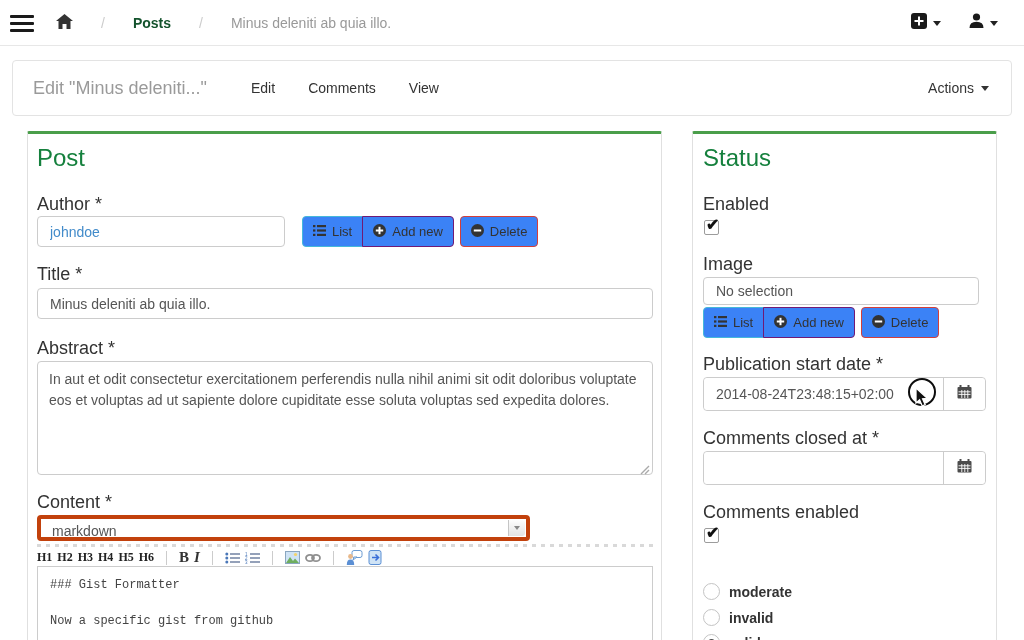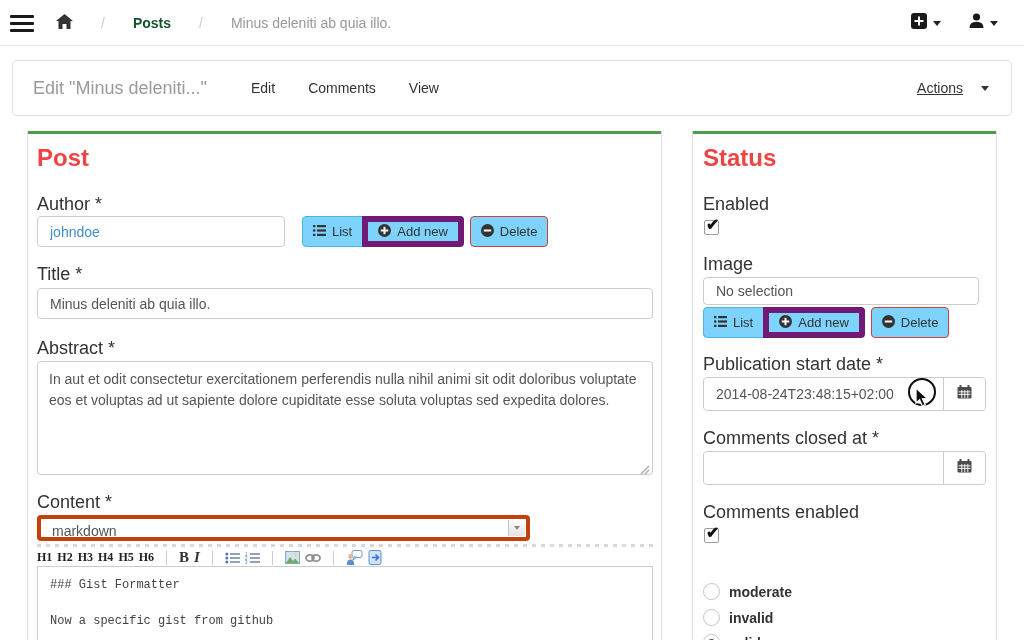--- a/index.html
+++ b/index.html
@@ -22,31 +22,31 @@
   .caret { width:0; height:0; border-left:4px solid transparent; border-right:4px solid transparent;
            border-top:5px solid #222; display:inline-block; }
 
   
   .header-panel { position:absolute; left:12px; top:60px; width:1000px; height:56px;
                   border:1px solid #e3e3e3; border-radius:4px; background:#fff;
                   display:flex; align-items:center; }
   .header-title { margin-left:20px; font-size:18px; color:#9a9a9a; width:196px; }
   .header-tabs { display:flex; gap:33px; margin-left:22px; }
   .header-tab { font-size:14px; color:#333; cursor:pointer; }
-  .header-actions { position:absolute; right:22px; display:flex; align-items:center; gap:18px;
-                    font-size:14px; color:#333; cursor:pointer;text-decoration:underline; }
+  .header-actions { position:absolute; right:22px; display:flex; align-items:center; gap:7px;
+                    font-size:14px; color:#333; cursor:pointer; }
   .header-actions .caret { border-top-color:#333; }
 
   
   .panel { position:absolute; top:131px; background:#fff;
            border-top:3px solid #4a9e4a; border-left:1px solid #e0e0e0;
            border-right:1px solid #e0e0e0; border-radius:2px 2px 0 0; }
   .panel-post   { left:27px;  width:635px; height:512px; }
   .panel-status { left:692px; width:305px; height:512px; }
-  .panel h2 { position:absolute; left:9px; top:10px; font-size:24px; font-weight:bold; color:#ef4444; }
+  .panel h2 { position:absolute; left:9px; top:10px; font-size:24px; font-weight:normal; color:#15803d; }
   .panel-status h2 { left:10px; }
 
   .field-label { position:absolute; font-size:18px; font-weight:normal; color:#333; white-space:nowrap; }
 
   .tbox { border:1px solid #ccc; border-radius:4px; background:#fff; color:#555;
           font-size:14px; font-family:"Liberation Sans", sans-serif; padding:0 12px; outline:none; }
 
   
   .author-label   { left:9px; top:60px; }
   .author-input   { position:absolute; left:9px; top:82px; width:248px; height:31px; color:#428bca; }
@@ -106,24 +106,24 @@
   .cstatus-label { left:10px; top:428px; }
   .radio-row { position:absolute; left:10px; display:flex; align-items:center; gap:9px; cursor:pointer; }
   .rr-0 { top:449px; } .rr-1 { top:475px; } .rr-2 { top:500px; }
   .radio { width:17px; height:17px; border:1px solid #c4c4c4; border-radius:50%; background:#fff;
            position:relative; flex:0 0 auto; }
   .radio.selected::after { content:""; position:absolute; left:4px; top:4px; width:7px; height:7px;
                            border-radius:50%; background:#4a4a4a; }
   .radio-label { font-size:14px; font-weight:bold; color:#333; }
 
   
-  .btn { height:31px; background:#7dd3fc; display:flex; align-items:center; gap:6px;
+  .btn { height:31px; background:#3b82f6; display:flex; align-items:center; gap:6px;
          padding:0 10px; font-size:13px; color:#333; cursor:pointer; white-space:nowrap; }
   .btn-list    { border:1px solid #46b8da; border-radius:4px 0 0 4px; }
-  .btn-addnew  { border:6px solid #701a75; border-radius:0 4px 4px 0; margin-left:-1px; }
+  .btn-addnew  { border:1px solid #701a75; border-radius:0 4px 4px 0; margin-left:-1px; }
   .btn-delete  { border:1px solid #d43f3a; border-radius:4px; margin-left:6px; }
 
   
   .click-circle { position:absolute; left:908px; top:378px; width:28px; height:28px;
                   border:2px solid #0d0d0d; border-radius:50%; pointer-events:none; }
   .cursor-arrow { position:absolute; left:915px; top:387px; pointer-events:none; }
 </style>
 </head>
 <body>
 

